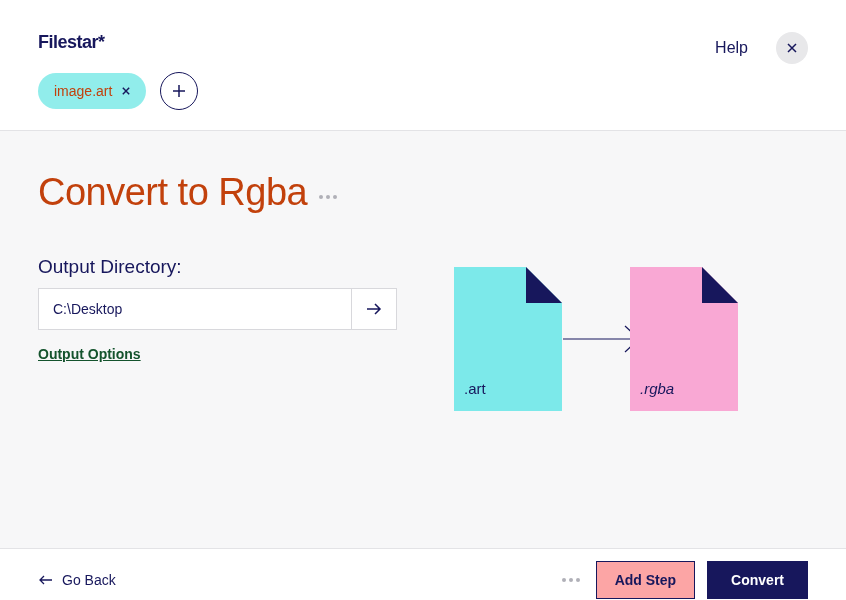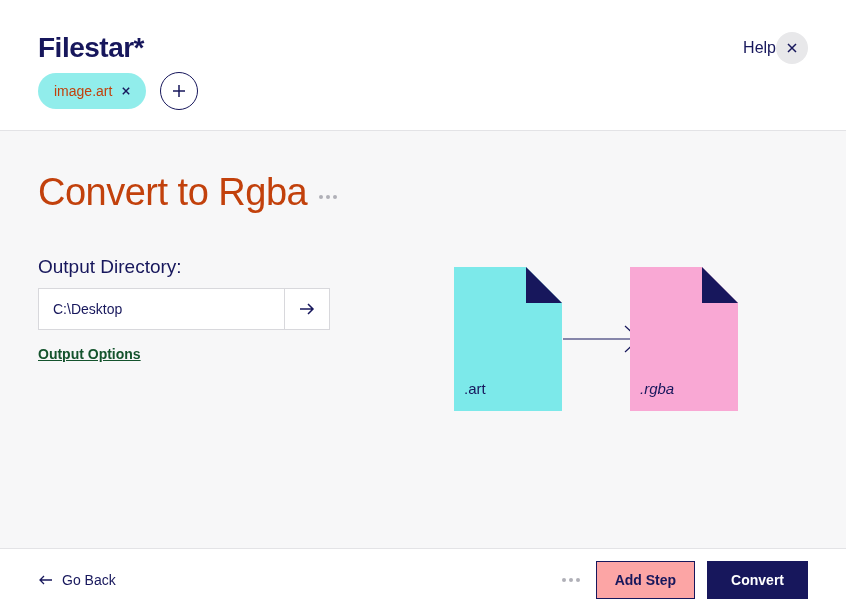--- a/index.html
+++ b/index.html
@@ -15,28 +15,29 @@
       color: #17175c;
       overflow: hidden;
     }
     .header {
       padding: 32px 38px 8px 38px;
       display: flex;
       justify-content: space-between;
       align-items: flex-start;
     }
     .logo {
-      font-size: 28px;
+      font-size: 18px;
       font-weight: 600;
       color: #17175c;
       letter-spacing: -0.5px;
     }
     .header-right {
       display: flex;
       align-items: center;
+      gap: 28px;
     }
     .help-link {
       color: #17175c;
       font-size: 16px;
       cursor: pointer;
     }
     .close-btn {
       width: 32px;
       height: 32px;
       border-radius: 50%;
@@ -119,21 +120,21 @@
       background: #b0b0b8;
     }
     .form-label {
       font-size: 19px;
       font-weight: 400;
       color: #17175c;
       margin-bottom: 10px;
     }
     .input-group {
       display: flex;
-      width: 292px;
+      width: 359px;
       margin-bottom: 16px;
     }
     .dir-input {
       flex: 1;
       border: 1px solid #d8d8dc;
       border-right: none;
       padding: 12px 14px;
       font-size: 14px;
       color: #17175c;
       background: #fff;

